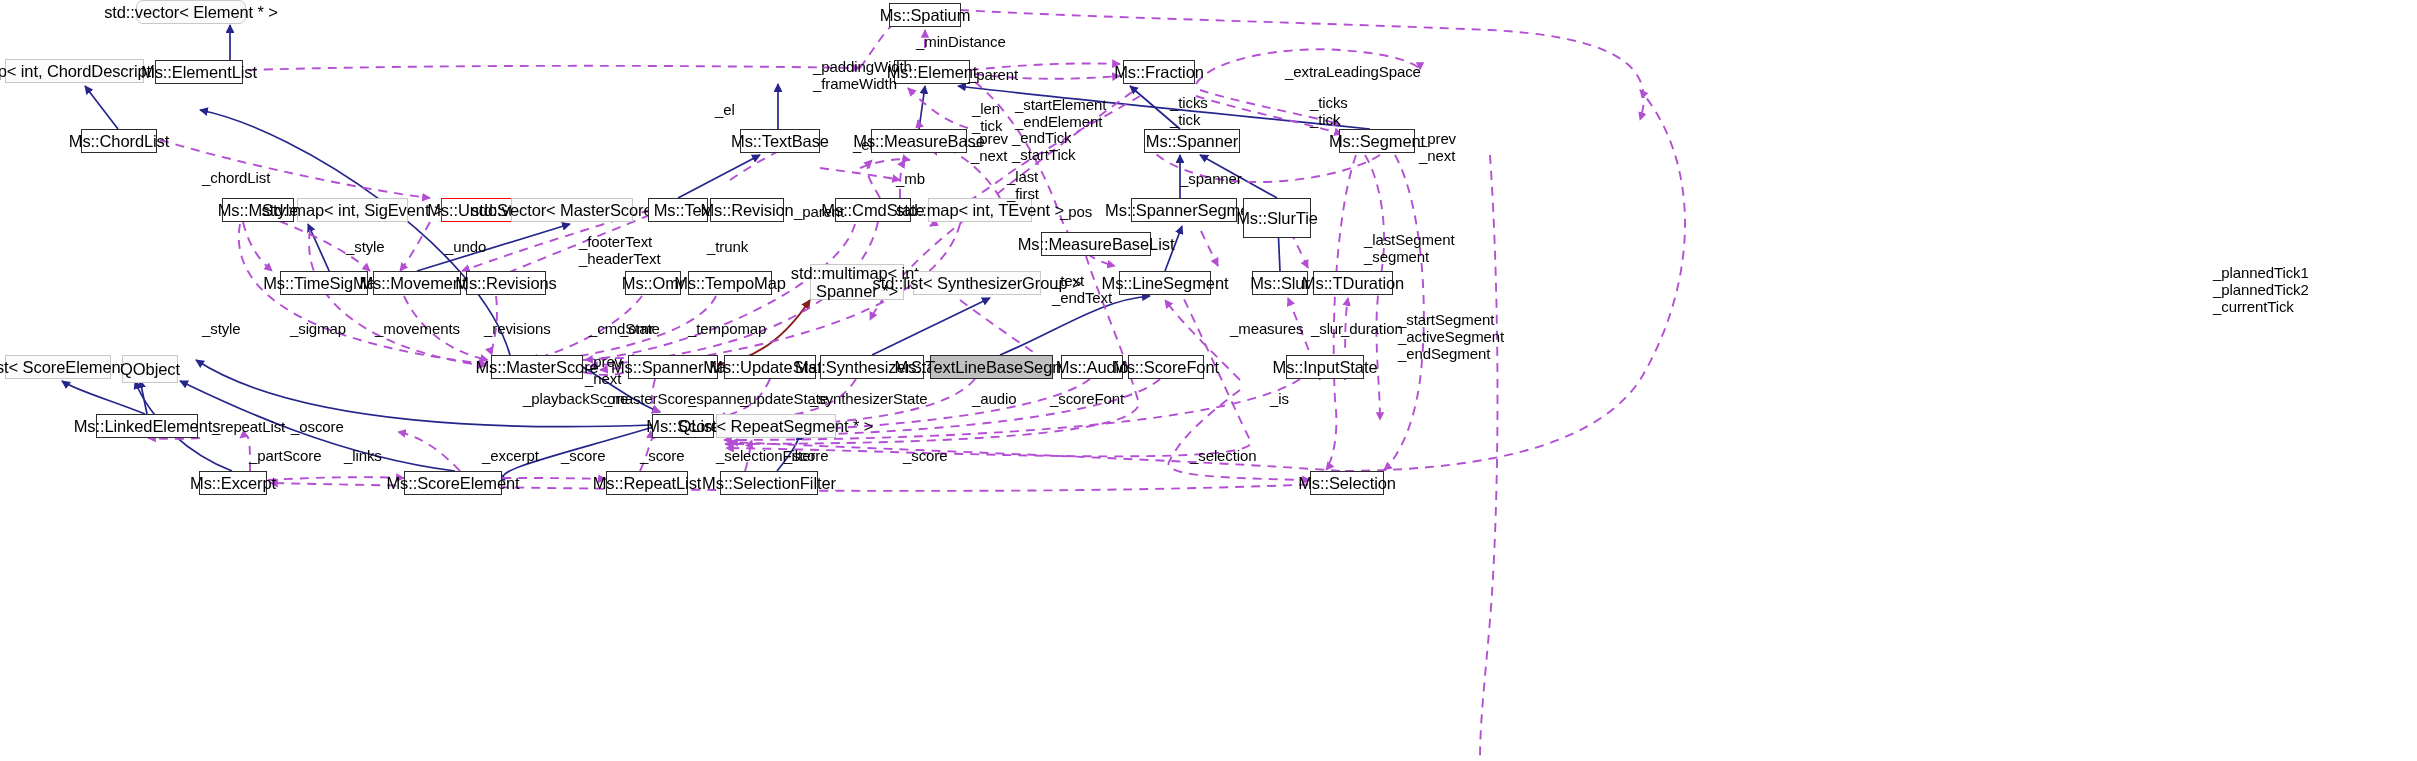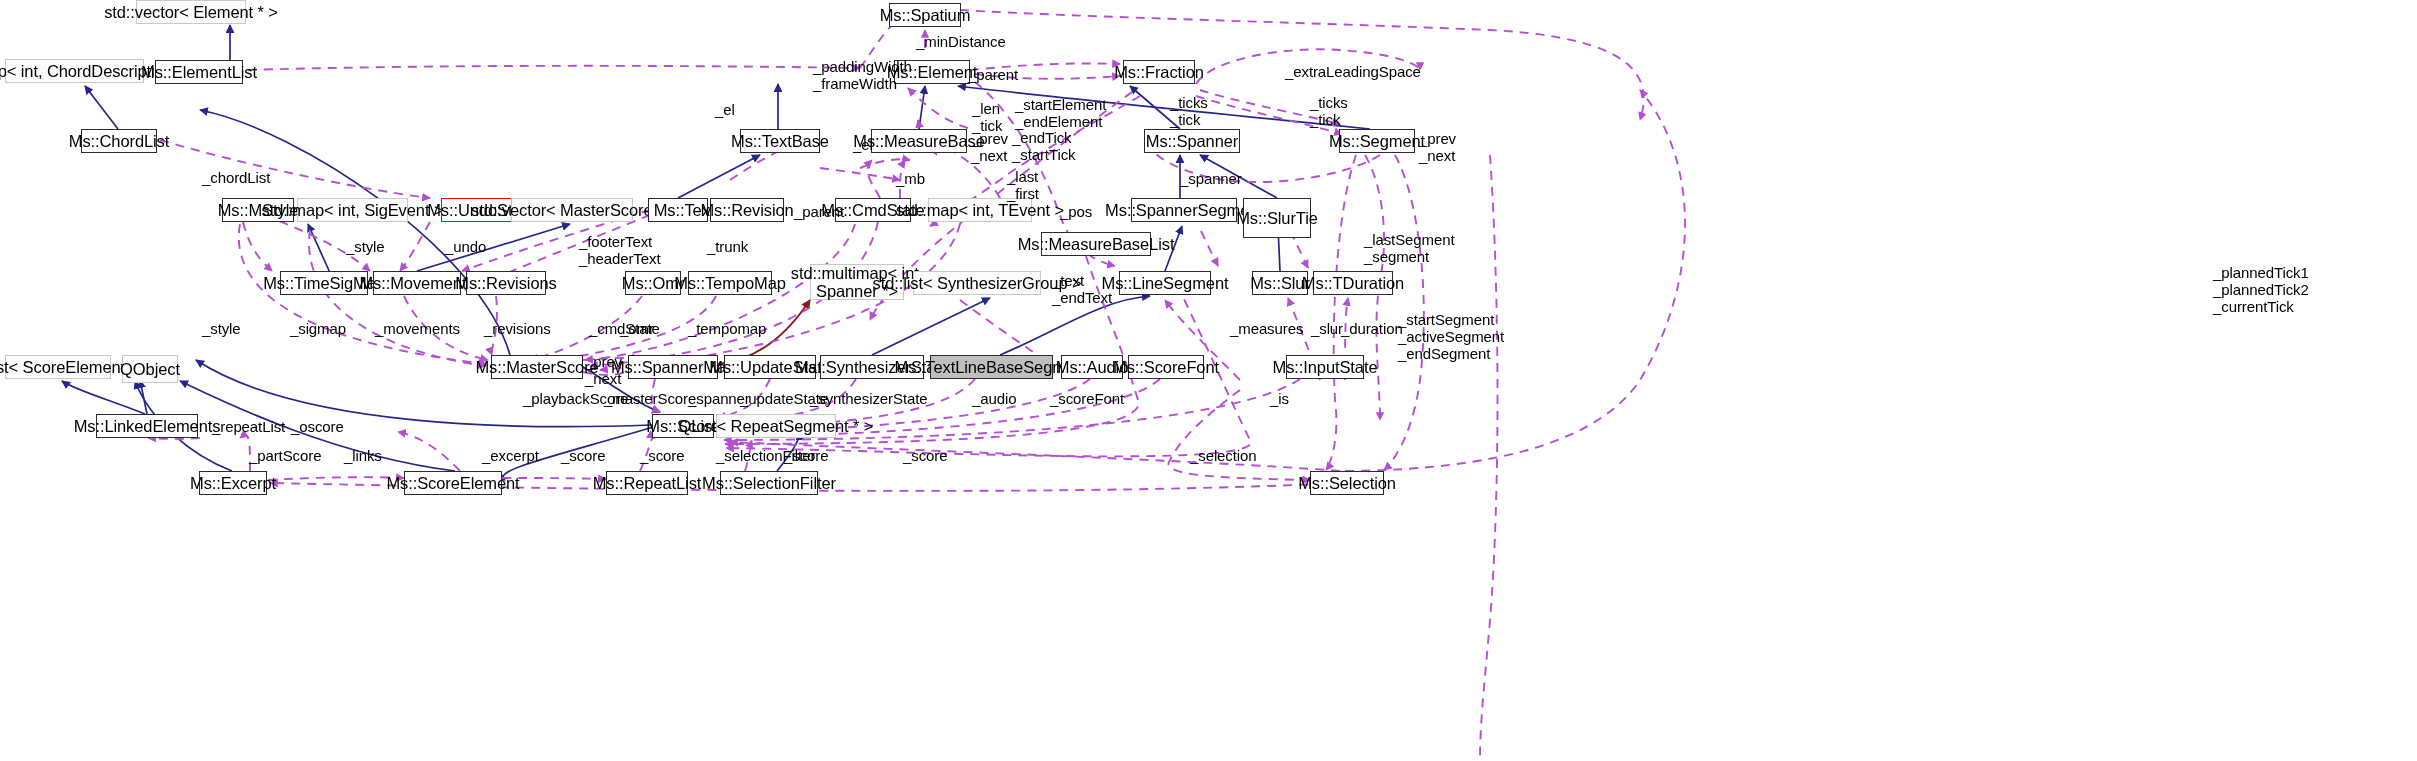--- a/index.html
+++ b/index.html
@@ -182,21 +182,21 @@
     <path class="use" d="M860,168 C880,160 900,158 910,160"></path>
     <path class="use" d="M820,168 C850,172 880,176 900,180"></path>
     <path class="use" d="M730,180 C760,160 790,142 820,138"></path>
     <path class="use" d="M1240,380 C1200,340 1180,320 1165,300"></path>
     <path class="use" d="M1320,380 C1305,340 1295,315 1288,298"></path>
     <path class="use" d="M1345,380 C1345,340 1345,315 1348,298"></path>
     <path class="use" d="M1240,390 C1200,420 1180,440 1170,460 C1160,474 1200,478 1310,480"></path>
     <path class="usep" d="M960,300 C1000,330 1040,356 1052,366"></path>
   </svg>
 
-<div class="node ext" style="left: 136px; top: 0px; width: 110px; height: 24px;">std::vector&lt; Element * &gt;</div>
+<div class="node ext" style="left: 136px; top: 0px; width: 110px; height: 24px; border-radius: 7px;">std::vector&lt; Element * &gt;</div>
     <div class="node ext" style="left: 5px; top: 59px; width: 139px; height: 24px;">QMap&lt; int, ChordDescription &gt;</div>
     <div class="node cls" style="left: 155px; top: 60px; width: 88px; height: 24px;">Ms::ElementList</div>
     <div class="node cls" style="left: 889px; top: 3px; width: 72px; height: 24px;">Ms::Spatium</div>
     <div class="node cls" style="left: 81px; top: 129px; width: 76px; height: 24px;">Ms::ChordList</div>
     <div class="node cls" style="left: 894px; top: 60px; width: 76px; height: 24px;">Ms::Element</div>
     <div class="node cls" style="left: 1123px; top: 60px; width: 72px; height: 24px;">Ms::Fraction</div>
     <div class="node cls" style="left: 740px; top: 129px; width: 80px; height: 24px;">Ms::TextBase</div>
     <div class="node cls" style="left: 871px; top: 129px; width: 96px; height: 24px;">Ms::MeasureBase</div>
     <div class="node cls" style="left: 1144px; top: 129px; width: 96px; height: 24px;">Ms::Spanner</div>
     <div class="node cls" style="left: 1339px; top: 129px; width: 76px; height: 24px;">Ms::Segment</div>

